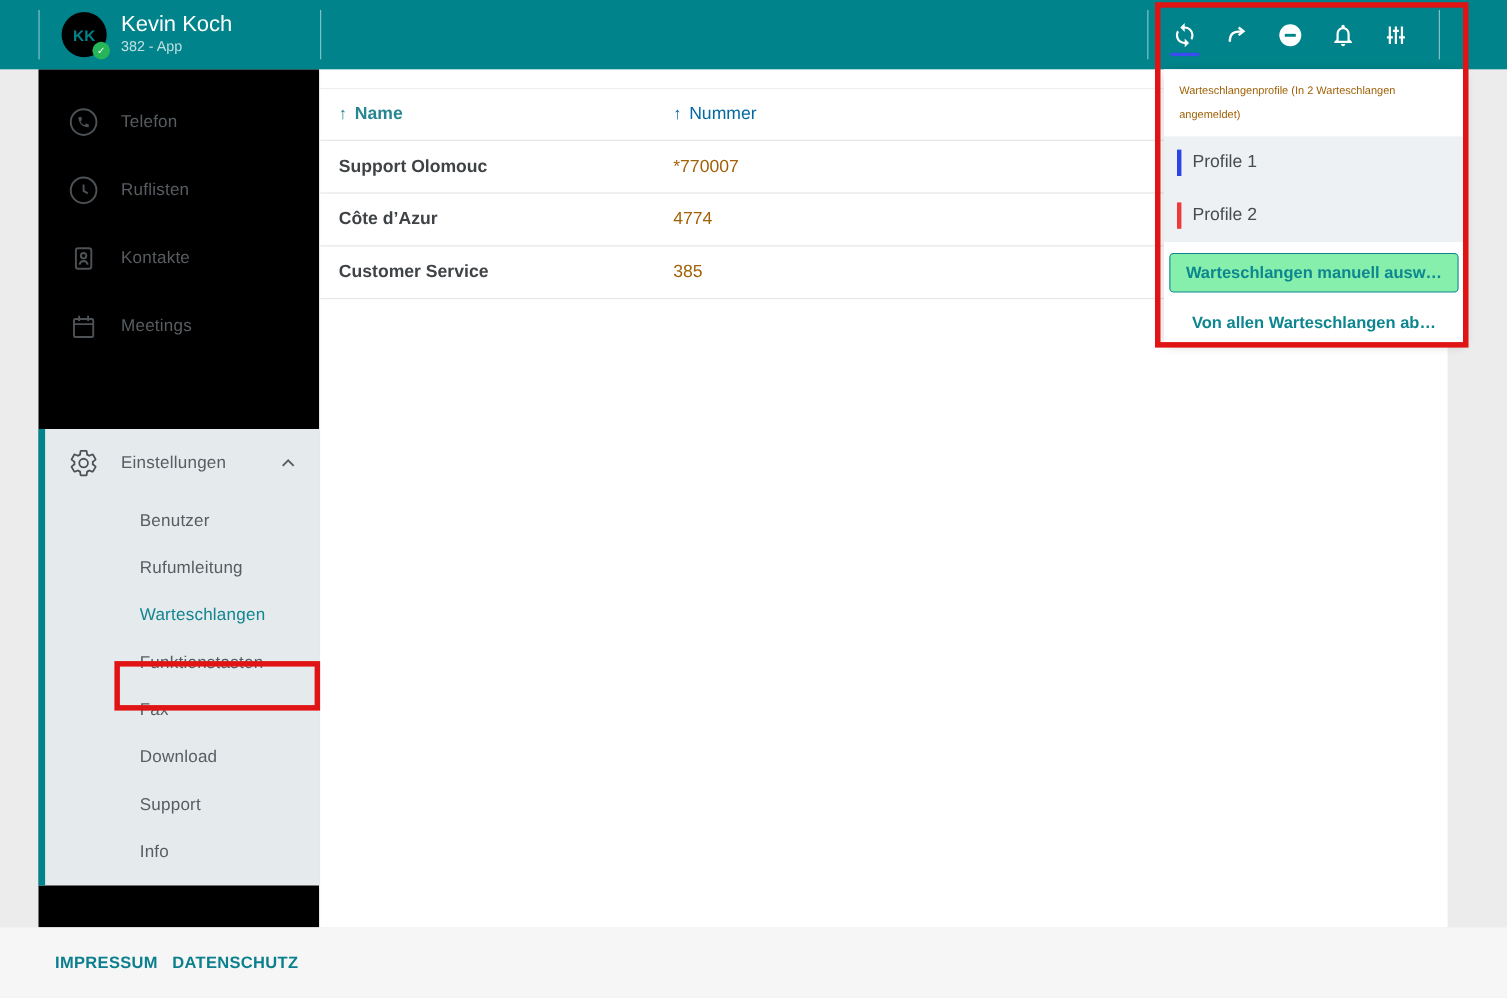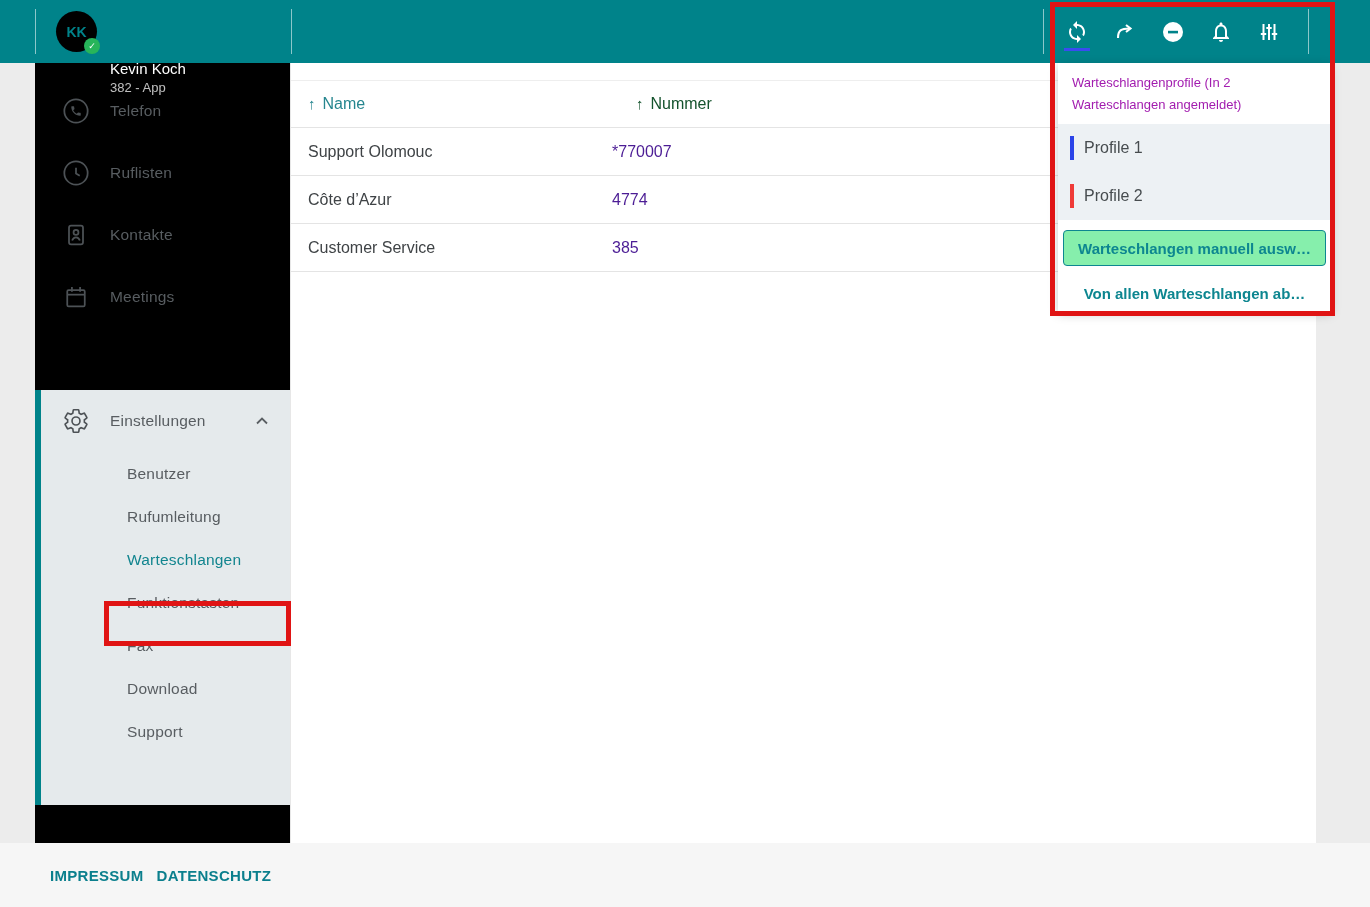--- a/index.html
+++ b/index.html
@@ -8,21 +8,21 @@
 
   
   .header { position:absolute; left:0; top:0; width:1370px; height:63px; background:#00838a; z-index:3; }
   .hdr-divider { position:absolute; top:9px; bottom:9px; width:1px; background:rgba(255,255,255,.55); }
   .avatar { position:absolute; left:56px; top:11px; width:41px; height:41px; border-radius:50%;
             background:#000000; color:#00838a; font-weight:bold; font-size:14px;
             display:flex; align-items:center; justify-content:center; }
   .avatar-badge { position:absolute; right:-3px; bottom:-2px; width:16px; height:16px; border-radius:50%;
                   background:#27b55a; color:#fff; font-size:9px; display:flex; align-items:center; justify-content:center; }
   .user-block { position:absolute; left:110px; top:12px; color:#fff; }
-  .user-name { font-size:15px; line-height:21px;margin-top:46px; }
+  .user-name { font-size:20px; line-height:21px; }
   .user-sub  { font-size:13px; line-height:18px; color:rgba(255,255,255,.75); }
   .hdr-icons { position:absolute; left:1063px; top:0; height:63px; display:flex; align-items:center; }
   .hdr-icon  { width:28px; height:63px; display:flex; align-items:center; justify-content:center;
                margin-right:20px; position:relative; cursor:pointer; }
   .hdr-icon svg { display:block; }
   .active-underline { position:absolute; left:1px; bottom:12px; width:26px; height:3px; background:#3a4cf0; }
 
   
   .content { position:absolute; left:0; top:63px; width:1370px; height:780px; }
   .gutter-left  { position:absolute; left:0; top:0; width:35px; height:100%; background:#ececec; }
@@ -41,30 +41,30 @@
   .settings-head { height:62px; display:flex; align-items:center; cursor:pointer; position:relative; }
   .settings-chevron { position:absolute; right:16px; top:19px; }
   .sub-item { height:43px; display:flex; align-items:center; padding-left:92px;
               font-size:15.5px; color:#585d61; cursor:pointer; letter-spacing:.2px; }
   .sub-item.selected { color:#12858f; }
 
   
   .table { position:absolute; left:0; top:17px; width:100%; }
   .t-row { height:48px; display:flex; align-items:center; border-bottom:1px solid #e4e4e4; }
   .t-row.head { border-top:1px solid #eee; }
-  .c-name { width:321px; padding-left:17px; font-size:16px; color:#3f4346; }
-  .c-num  { flex:1; font-size:16px; color:#4c1d95; }
+  .c-name { width:321px; padding-left:17px; font-size:16px; color:#3f4346;font-weight:bold; }
+  .c-num  { flex:1; font-size:16px; color:#a16207; }
   .head .c-name { color:#26868f; }
-  .head .c-num  { color:#14532d;margin-left:24px; }
+  .head .c-num  { color:#0369a1; }
   .sort-arrow { margin-right:7px; font-size:15px; }
 
   
   .dropdown { position:absolute; left:1058px; top:63px; width:273px; height:248px; background:#fff;
               z-index:5; box-shadow:0 3px 10px rgba(0,0,0,.22); }
-  .dd-title { padding:9px 14px 8px 14px; font-size:13px; line-height:22px; color:#a21caf; font-weight:500; }
+  .dd-title { padding:9px 14px 8px 14px; font-size:10px; line-height:22px; color:#a16207; font-weight:500; }
   .dd-list { background:#edf1f4; }
   .dd-item { height:48px; display:flex; align-items:center; padding-left:12px; cursor:pointer; }
   .dd-bar { width:4px; height:24px; margin-right:10px; flex:none; }
   .dd-item-label { font-size:16px; color:#474c4f; }
   .dd-actions { padding:10px 5px 0 5px; text-align:center; }
   .dd-btn-outline { display:block; width:100%; height:36px; background:#86efac; border:1px solid #0d8690;
                     border-radius:4px; color:#0d8690; font-size:15px; font-weight:bold;
                     font-family:inherit; cursor:pointer; }
   .dd-btn-text { display:inline-block; margin-top:19px; border:none; background:none; color:#0d8690;
                  font-size:15px; font-weight:bold; font-family:inherit; cursor:pointer; }
@@ -202,20 +202,23 @@
         </div>
       <div class="sub-item">
           <span>Fax</span>
         </div>
       <div class="sub-item">
           <span>Download</span>
         </div>
       <div class="sub-item">
           <span>Support</span>
         </div>
+      <div class="sub-item">
+          <span>Info</span>
+        </div>
     </div>
   </div>
 
   <div class="main">
     <div class="table">
       <div class="t-row head">
         <div class="c-name">
           <span class="sort-arrow">↑</span><span>Name</span>
         </div>
         <div class="c-num">

